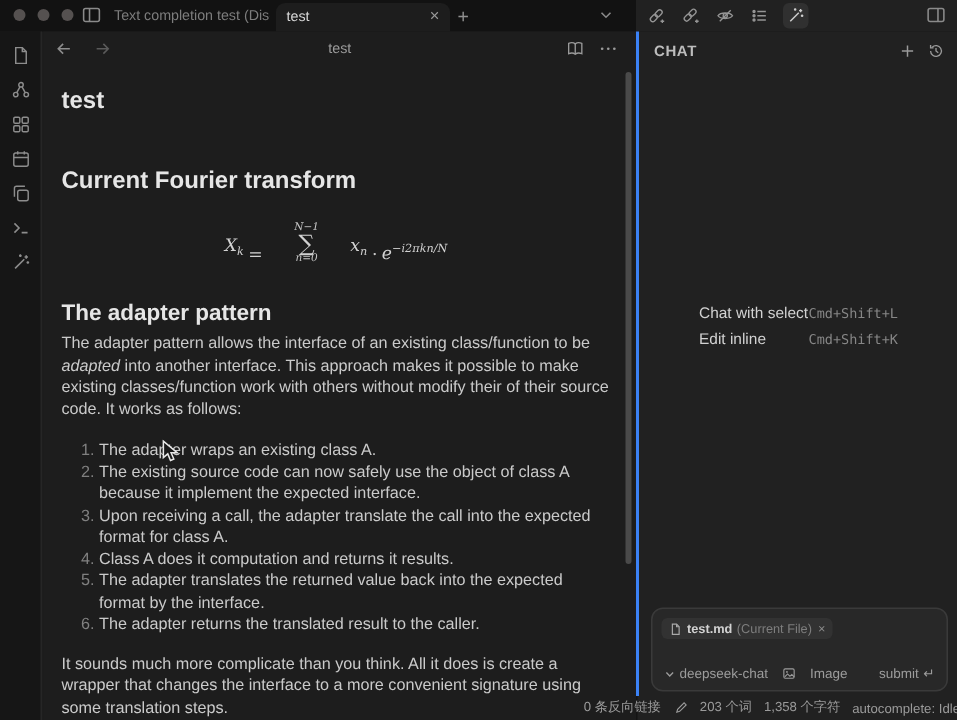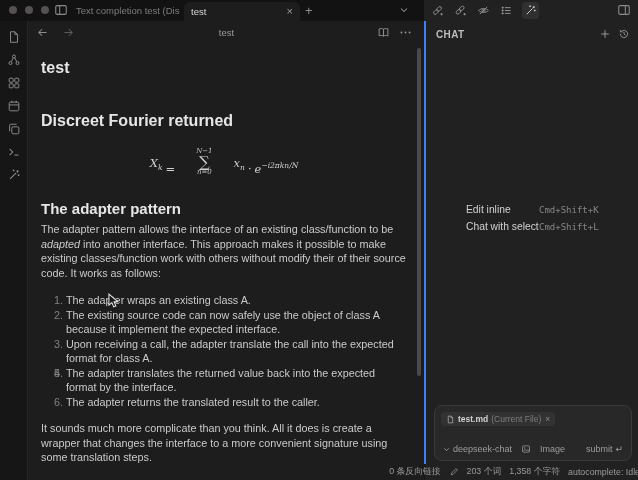--- a/index.html
+++ b/index.html
@@ -271,21 +271,21 @@
         <svg width="13" height="13" viewBox="0 0 16 16" fill="currentColor">
             <circle cx="3" cy="8" r="1.1"></circle>
             <circle cx="8" cy="8" r="1.1"></circle>
             <circle cx="13" cy="8" r="1.1"></circle>
           </svg>
       </span>
     </div>
 
     <div class="content">
       <div class="h-big">test</div>
-      <div class="h-big h1-dft">Discreet Fourier returned</div>
+      <div class="h-big h1-dft">Current Fourier transform</div>
 
       <div class="math-row">
         <span class="math">
           <span><span class="mi">X</span><sub>k</sub></span>
           <span>=</span>
           <span class="sum-block">
             <span class="lim">N−1</span>
             <span class="sigma">∑</span>
             <span class="lim">n=0</span>
           </span>
@@ -296,21 +296,21 @@
       </div>
 
       <div class="h2-adapter">The adapter pattern</div>
 
       <div class="para"><span>The adapter pattern allows the interface of an existing class/function to be </span><em>adapted</em><span> into another interface. This approach makes it possible to make existing classes/function work with others without modify their of their source code. It works as follows:</span></div>
 
       <div class="olist">
         <div class="li"><span class="num">1.</span><span>The adapter wraps an existing class A.</span></div>
         <div class="li"><span class="num">2.</span><span>The existing source code can now safely use the object of class A because it implement the expected interface.</span></div>
         <div class="li"><span class="num">3.</span><span>Upon receiving a call, the adapter translate the call into the expected format for class A.</span></div>
-        <div class="li"><span class="num">4.</span></div>
+        <div class="li"><span class="num">4.</span><span>Class A does it computation and returns it results.</span></div>
         <div class="li"><span class="num">5.</span><span>The adapter translates the returned value back into the expected format by the interface.</span></div>
         <div class="li"><span class="num">6.</span><span>The adapter returns the translated result to the caller.</span></div>
       </div>
 
       <div class="para-outro">It sounds much more complicate than you think. All it does is create a wrapper that changes the interface to a more convenient signature using some translation steps.</div>
     </div>
 
     <div class="scrollbar" style="background: rgb(74, 74, 74);"></div>
   </div>
 
@@ -327,26 +327,26 @@
         <svg width="12" height="12" viewBox="0 0 16 16" fill="none" stroke="currentColor" stroke-width="1.2">
             <path d="M3.2 8 a4.8 4.8 0 1 0 1.4-3.4"></path>
             <path d="M3.2 2.6 v2.6 h2.6"></path>
             <path d="M8 5.3 V8 l2 1.6"></path>
           </svg>
       </span>
     </div>
 
     <div class="hints">
       <div class="hint-row">
+        <span class="hint-label">Chat with select</span>
+        <span class="hint-key">Cmd+Shift+L</span>
+      </div>
+      <div class="hint-row">
         <span class="hint-label">Edit inline</span>
         <span class="hint-key">Cmd+Shift+K</span>
-      </div>
-      <div class="hint-row">
-        <span class="hint-label">Chat with select</span>
-        <span class="hint-key">Cmd+Shift+L</span>
       </div>
     </div>
 
     <div class="chat-inputbox">
       <div class="chip">
         <span class="icon">
           <svg width="9" height="9" viewBox="0 0 16 16" fill="none" stroke="currentColor" stroke-width="1.4">
               <path d="M4 2 h5 l3 3 v9 h-8 z"></path>
               <path d="M9 2 v3 h3"></path>
             </svg>

